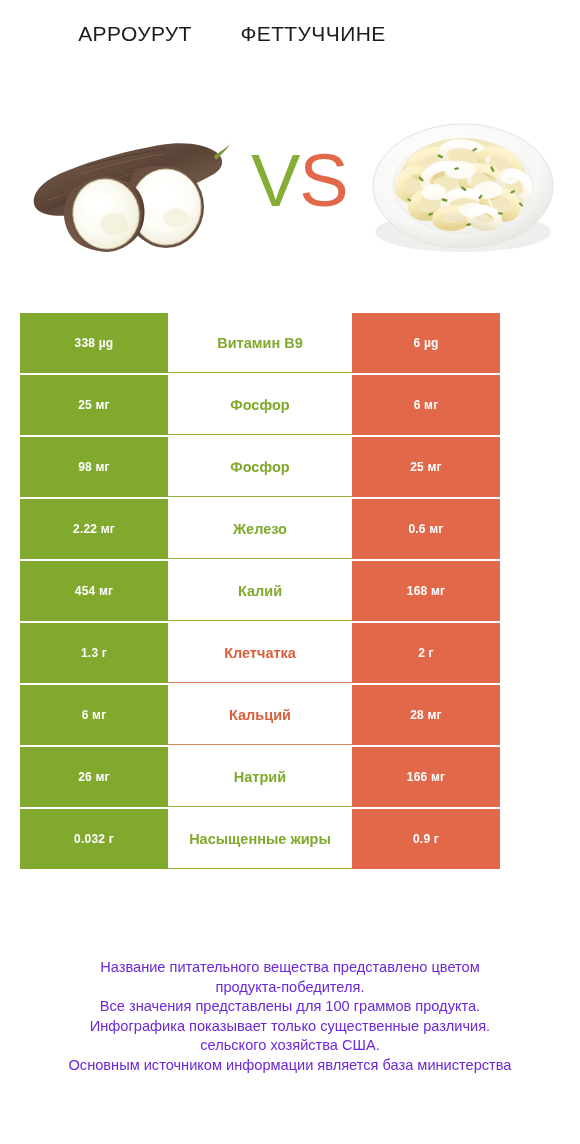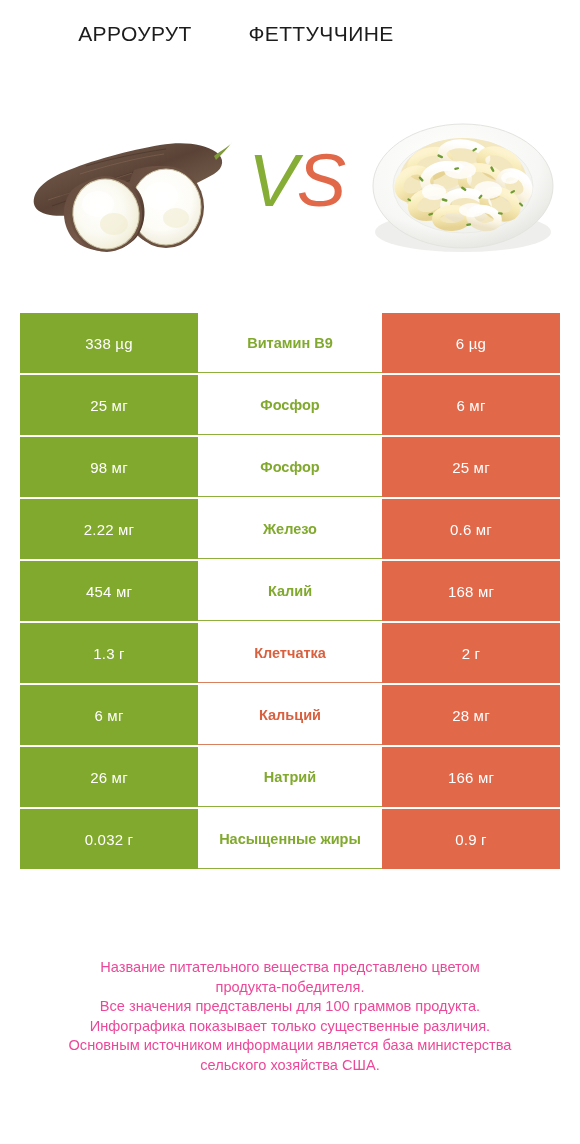--- a/index.html
+++ b/index.html
@@ -37,21 +37,21 @@
     white-space: nowrap;
   }
   .header-title.left {
     position: absolute;
     left: 0; width: 270px;
     top: 22px;
     text-align: center;
   }
   .header-title.right {
     position: absolute;
-    right: 4px; width: 290px;
+    right: 12px; width: 290px;
     top: 22px;
     text-align: center;
   }
 
   
   .hero {
     position: absolute;
     top: 90px; left: 0;
     width: 580px;
     height: 190px;
@@ -63,56 +63,55 @@
     width: 206px; height: 150px;
   }
   .food-right {
     position: absolute;
     left: 368px; top: 16px;
     width: 190px; height: 152px;
   }
 
   .vs {
     position: absolute;
-    left: 235px; top: 46px;
+    left: 251px; top: 46px;
     width: 110px;
     height: 90px;
     font-size: 74px;
     font-weight: 400;
     line-height: 90px;
     letter-spacing: -1px;
-    text-align: right;
+    text-align: left;
     white-space: nowrap;
-    font-style: italic;
   }
   .vs .v { color: #86AD35; }
   .vs .s { color: #E1694A; }
 
   
   .table {
     position: absolute;
     left: 20px; top: 313px;
     width: 540px;
   }
   .row {
     position: relative;
     display: flex;
     height: 60px;
     margin-bottom: 2px;
   }
   .row:last-child { margin-bottom: 0; }
 
   .cell-left, .cell-right {
-    width: 178px;
+    width: 148px;
     display: flex;
     align-items: center;
     justify-content: center;
     color: #ffffff;
-    font-size: 15px;
-    font-weight: normal;
+    font-size: 12px;
+    font-weight: bold;
     letter-spacing: 0.2px;
   }
   .cell-left  { background: #81A92E; }
   .cell-right { background: #E1694A; text-align: center; }
 
   .cell-mid {
     width: 184px;
     background: #ffffff;
     display: flex;
     align-items: center;
@@ -133,21 +132,21 @@
   .row.sep-orange .cell-mid { border-bottom-color: #D9805F; }
 
   
   .footer {
     position: absolute;
     left: 20px; top: 958px;
     width: 540px;
     text-align: center;
     font-size: 14.6px;
     line-height: 19.5px;
-    color: #ec4899;
+    color: #6d28d9;
   }
   .footer div { white-space: nowrap; }
 </style>
 </head>
 <body>
 
 <div class="page">
 
   <div class="header">
     <div class="header-title left">АРРОУРУТ</div>
@@ -356,17 +355,17 @@
       <div class="cell-right">0.9 г</div>
     </div>
 
   </div>
 
   <div class="footer">
     <div>Название питательного вещества представлено цветом</div>
     <div>продукта-победителя.</div>
     <div>Все значения представлены для 100 граммов продукта.</div>
     <div>Инфографика показывает только существенные различия.</div>
+    <div>сельского хозяйства США.</div>
     <div>Основным источником информации является база министерства</div>
-    <div>сельского хозяйства США.</div>
   </div>
 
 </div>
 
 </body></html>

